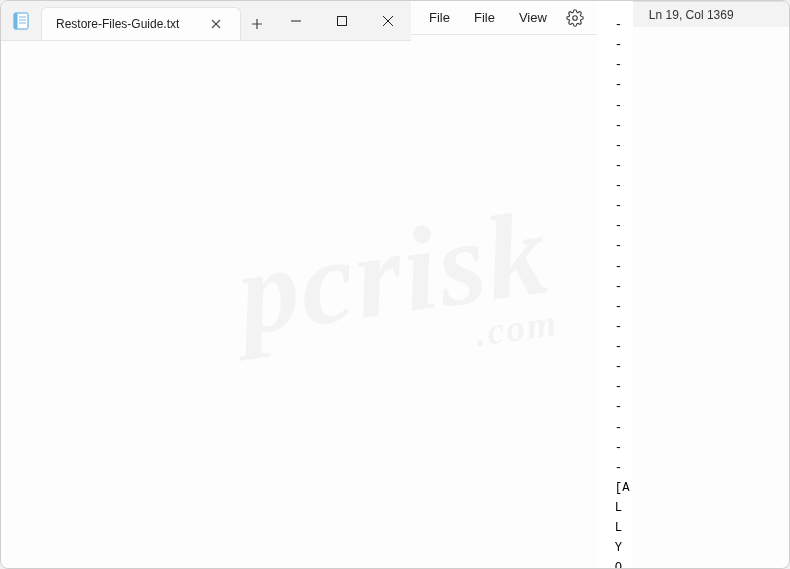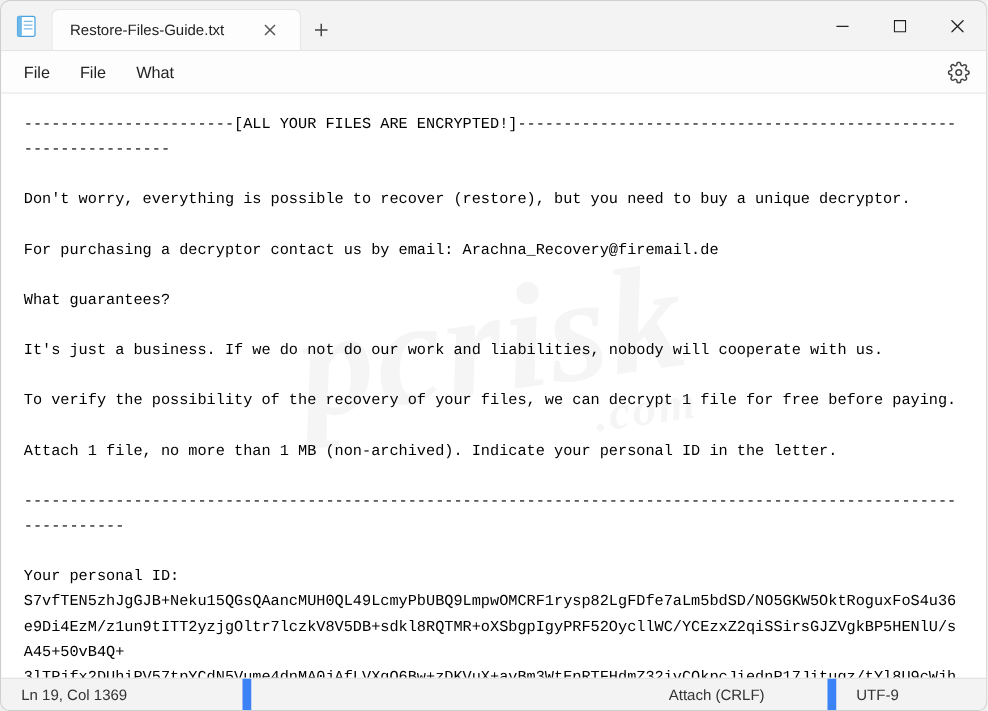--- a/index.html
+++ b/index.html
@@ -11,21 +11,21 @@
   overflow: hidden;
   position: relative;
 }
 .window {
   width: 790px;
   height: 569px;
   background: #fdfdfd;
   border: 1px solid #cfcfcf;
   border-radius: 8px;
   display: flex;
-  flex-direction: column;
+  flex-direction: row;
   overflow: hidden;
   position: relative;
 }
 .titlebar {
   height: 40px;
   display: flex;
   align-items: stretch;
   background: #f3f3f3;
   border-bottom: 1px solid #e5e5e5;
 }
@@ -197,21 +197,21 @@
             <line x1="0" y1="0" x2="10" y2="10"></line>
             <line x1="10" y1="0" x2="0" y2="10"></line>
           </svg>
       </div>
     </div>
   </div>
 
   <div class="menubar">
     <div class="menu-item">File</div>
     <div class="menu-item">File</div>
-    <div class="menu-item">What</div>
+    <div class="menu-item">View</div>
     <div class="menubar-spacer"></div>
     <div class="gear">
       <svg viewBox="0 0 24 24" fill="none" stroke="#444" stroke-width="1.6">
           <circle cx="12" cy="12" r="3"></circle>
           <path d="M19.4 15a1.65 1.65 0 0 0 .33 1.82l.06.06a2 2 0 1 1-2.83 2.83l-.06-.06a1.65 1.65 0 0 0-1.82-.33 1.65 1.65 0 0 0-1 1.51V21a2 2 0 0 1-4 0v-.09A1.65 1.65 0 0 0 9 19.4a1.65 1.65 0 0 0-1.82.33l-.06.06a2 2 0 1 1-2.83-2.83l.06-.06a1.65 1.65 0 0 0 .33-1.82 1.65 1.65 0 0 0-1.51-1H3a2 2 0 0 1 0-4h.09A1.65 1.65 0 0 0 4.6 9a1.65 1.65 0 0 0-.33-1.82l-.06-.06a2 2 0 1 1 2.83-2.83l.06.06a1.65 1.65 0 0 0 1.82.33H9a1.65 1.65 0 0 0 1-1.51V3a2 2 0 0 1 4 0v.09a1.65 1.65 0 0 0 1 1.51 1.65 1.65 0 0 0 1.82-.33l.06-.06a2 2 0 1 1 2.83 2.83l-.06.06a1.65 1.65 0 0 0-.33 1.82V9c.63.26 1.04.88 1.51 1H21a2 2 0 0 1 0 4h-.09a1.65 1.65 0 0 0-1.51 1z"></path>
         </svg>
     </div>
   </div>
 
   <div class="content">-----------------------[ALL YOUR FILES ARE ENCRYPTED!]----------------------------------------------------------------

